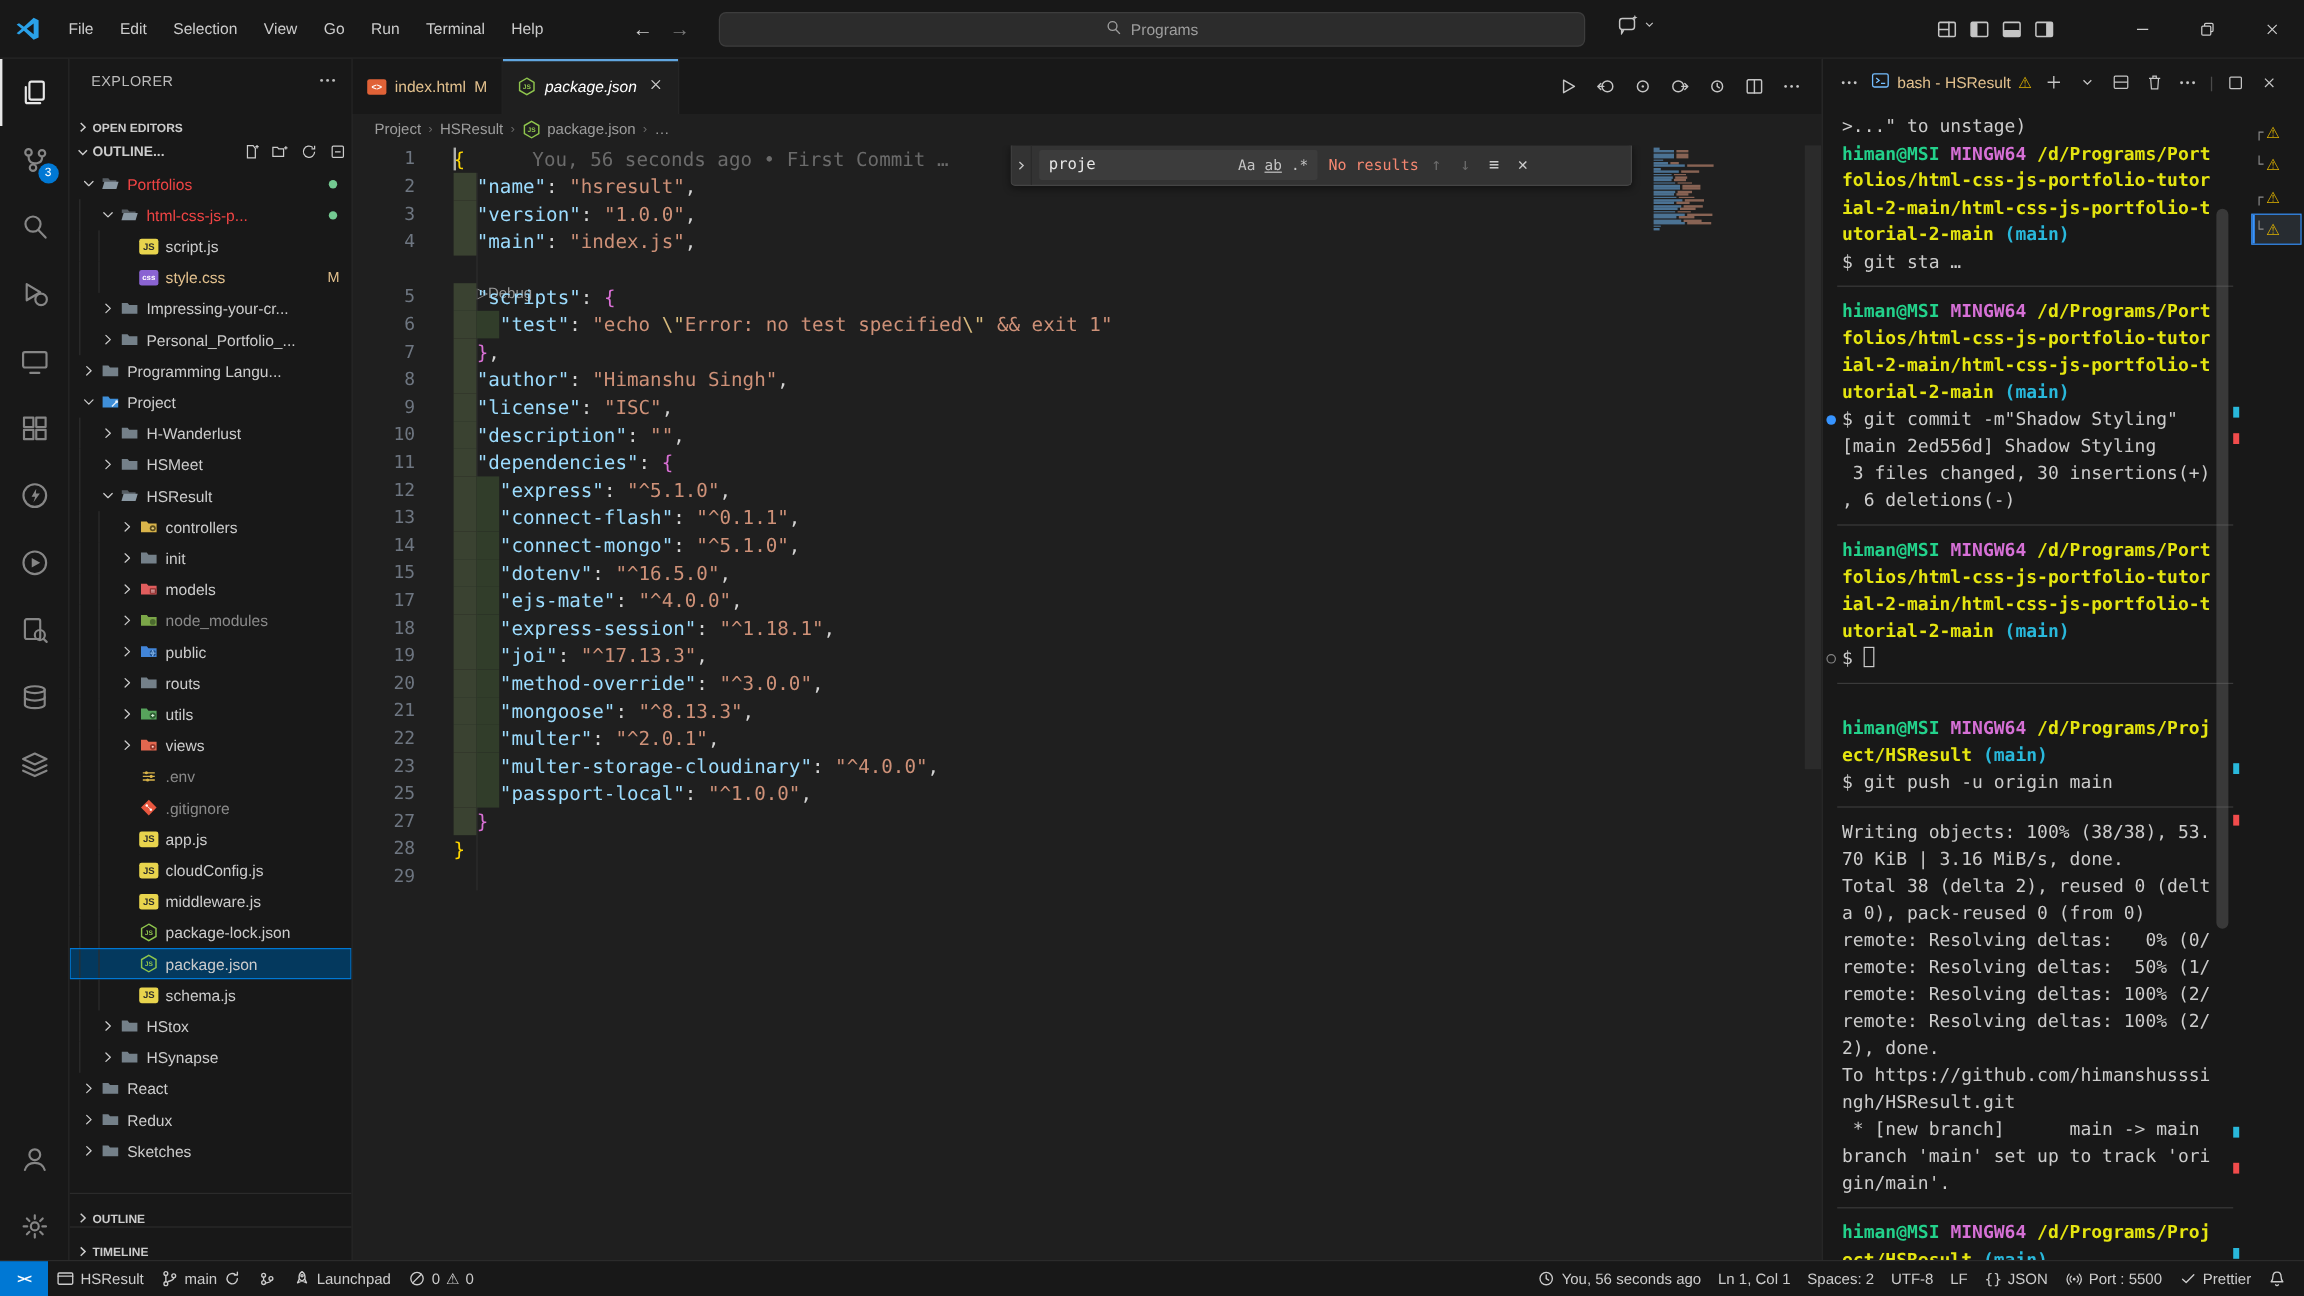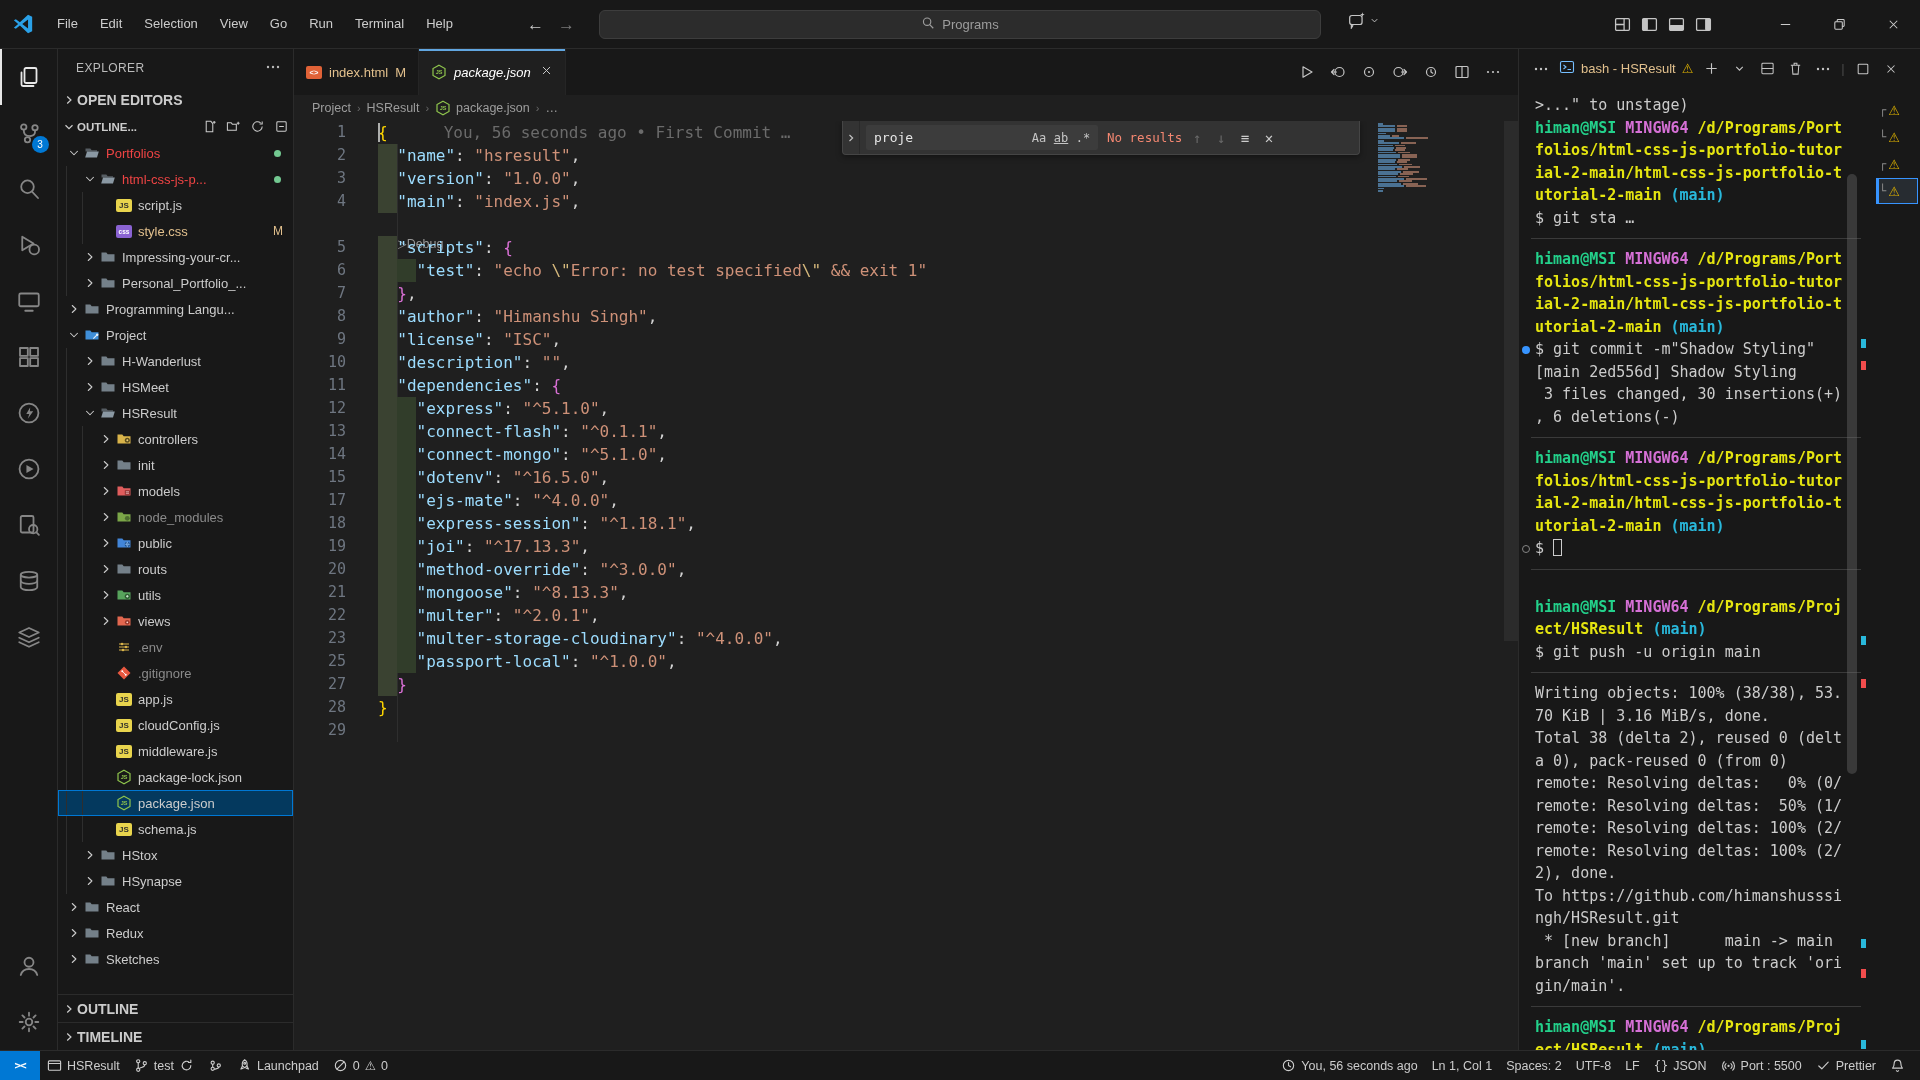--- a/index.html
+++ b/index.html
@@ -30,21 +30,21 @@
   .ab-item.active { color:#e7e7e7; box-shadow:inset 2px 0 0 #e7e7e7; }
   .ab-badge { position:absolute; right:9px; bottom:8px; min-width:17px; height:17px; border-radius:9px;
     background:#0078d4; color:#fff; font-size:10px; display:flex; align-items:center; justify-content:center; padding:0 3px; }
   .ab-spacer { flex:1; }
 
   
   #sidebar { position:absolute; left:58px; top:49px; width:236px; bottom:30px;
     background:#181818; border-right:1px solid #2b2b2b; display:flex; flex-direction:column; overflow:hidden; }
   #sb-title { height:38px; display:flex; align-items:center; padding:0 12px 0 18px; color:#bbbbbb; font-size:12px; letter-spacing:.4px; flex:0 0 auto;}
   #sb-title .grow { flex:1; }
-  .sb-section { height:26px; display:flex; align-items:center; font-weight:bold; font-size:14px; color:#cccccc; padding-left:3px; flex:0 0 auto; }
+  .sb-section { height:26px; display:flex; align-items:flex-end; font-weight:bold; font-size:10px; color:#cccccc; padding-left:3px; flex:0 0 auto; }
   .sb-section.bordered { border-top:1px solid #2b2b2b; height:28px; }
   #ws-header { height:27px; display:flex; align-items:center; font-weight:bold; font-size:11.5px; padding-left:3px; flex:0 0 auto; }
   #ws-header .grow { flex:1; }
   #ws-header .act { width:24px; height:22px; display:flex; align-items:center; justify-content:center; color:#cccccc; border-radius:4px; }
   #file-tree { flex:1 1 auto; overflow:hidden; }
   .trow { height:26px; display:flex; align-items:center; padding-left:8px; position:relative; cursor:default; }
   .trow.selected { background:#04395e; outline:1px solid #0078d4; outline-offset:-1px; }
   .tguide { width:16px; align-self:stretch; border-left:1px solid #2e2e2e; flex:0 0 auto; }
   .tchev { width:16px; display:flex; align-items:center; justify-content:center; color:#cccccc; flex:0 0 auto; }
   .ticon { width:20px; display:flex; align-items:center; justify-content:center; flex:0 0 auto; }
@@ -1236,21 +1236,21 @@
       </div>
       <div class="sb-item">
         <span style="display: flex;">
           <svg width="15" height="15" viewBox="0 0 16 16" fill="none" stroke="currentColor" stroke-width="1.2" stroke-linecap="round" stroke-linejoin="round">
             <circle cx="4.5" cy="3.5" r="1.7"></circle>
             <circle cx="4.5" cy="12.5" r="1.7"></circle>
             <circle cx="11.5" cy="5.5" r="1.7"></circle>
             <path d="M4.5 5.2v5.6M11.5 7.2c0 2.5-3 2.6-5 3.4"></path>
           </svg>
         </span>
-        <span>test</span>
+        <span>main</span>
         <span style="display: flex;">
           <svg width="15" height="15" viewBox="0 0 16 16" fill="none" stroke="currentColor" stroke-width="1.2" stroke-linecap="round" stroke-linejoin="round">
             <path d="M12.6 8A4.6 4.6 0 1 1 11 4.6M12.6 2.2v2.6H10"></path>
           </svg>
         </span>
       </div>
       <div class="sb-item">
         <span style="display: flex;">
           <svg width="15" height="15" viewBox="0 0 16 16" fill="none" stroke="currentColor" stroke-width="1.2" stroke-linecap="round" stroke-linejoin="round">
             <path d="M5 6.7v2.6"></path>

